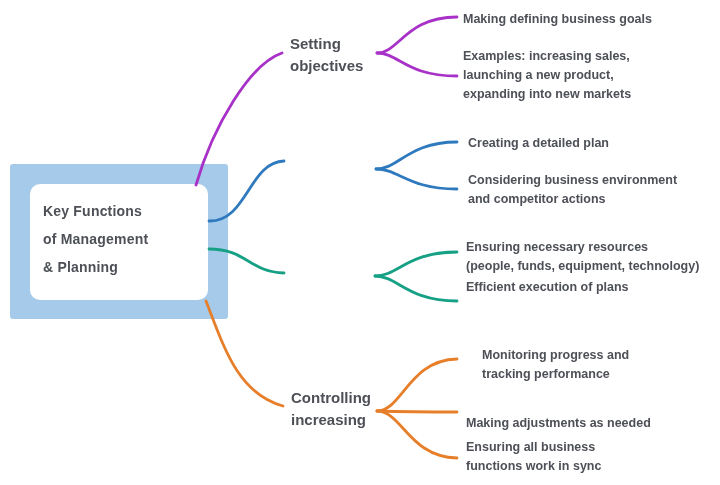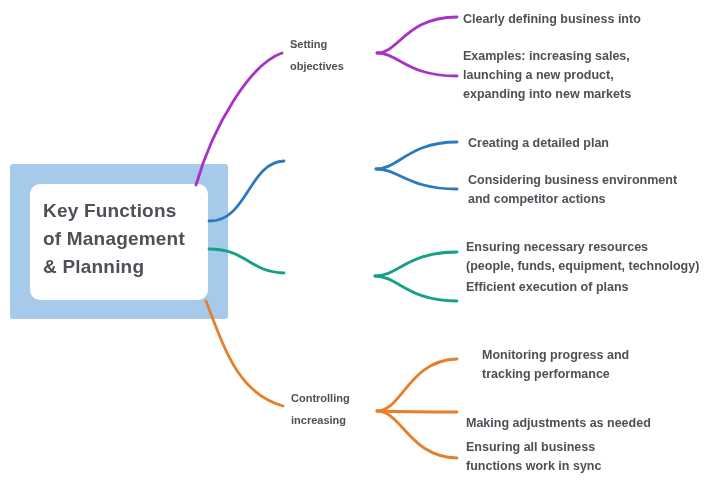--- a/index.html
+++ b/index.html
@@ -28,29 +28,29 @@
   }
   .center-card {
     position: absolute;
     left: 30px; top: 184px;
     width: 178px; height: 116px;
     border-radius: 10px;
   }
   .center-title {
     position: absolute;
     left: 43px; top: 197px;
-    font-size: 19px;
+    font-size: 14px;
     line-height: 28px;
     font-weight: 700;
     white-space: pre-line;
     letter-spacing: 0.2px;
   }
   .branch-label {
     position: absolute;
-    font-size: 11px;
+    font-size: 15px;
     line-height: 22px;
     font-weight: 700;
     white-space: pre-line;
   }
   .leaf {
     position: absolute;
     font-size: 12.5px;
     line-height: 19px;
     font-weight: 700;
     white-space: pre-line;
@@ -85,21 +85,21 @@
     <path d="M377,411 C402,411 409,360 457,359" stroke="#e67e2a"></path>
     <path d="M377,411 C410,412 435,412 457,412" stroke="#e67e2a"></path>
     <path d="M377,411 C402,411 409,457 457,458" stroke="#e67e2a"></path>
   </svg>
 
   <div class="branch-label" style="left:290px; top:33px;">Setting
 objectives</div>
   <div class="branch-label" style="left:291px; top:387px;">Controlling
 increasing</div>
 
-  <div class="leaf" style="left:463px; top:10px;">Clearly defining business into</div>
+  <div class="leaf" style="left:463px; top:10px;">Making defining business goals</div>
   <div class="leaf" style="left:463px; top:47px;">Examples: increasing sales,
 launching a new product,
 expanding into new markets</div>
 
   <div class="leaf" style="left:468px; top:134px;">Creating a detailed plan</div>
   <div class="leaf" style="left:468px; top:171px;">Considering business environment
 and competitor actions</div>
 
   <div class="leaf" style="left:466px; top:238px;">Ensuring necessary resources
 (people, funds, equipment, technology)</div>

